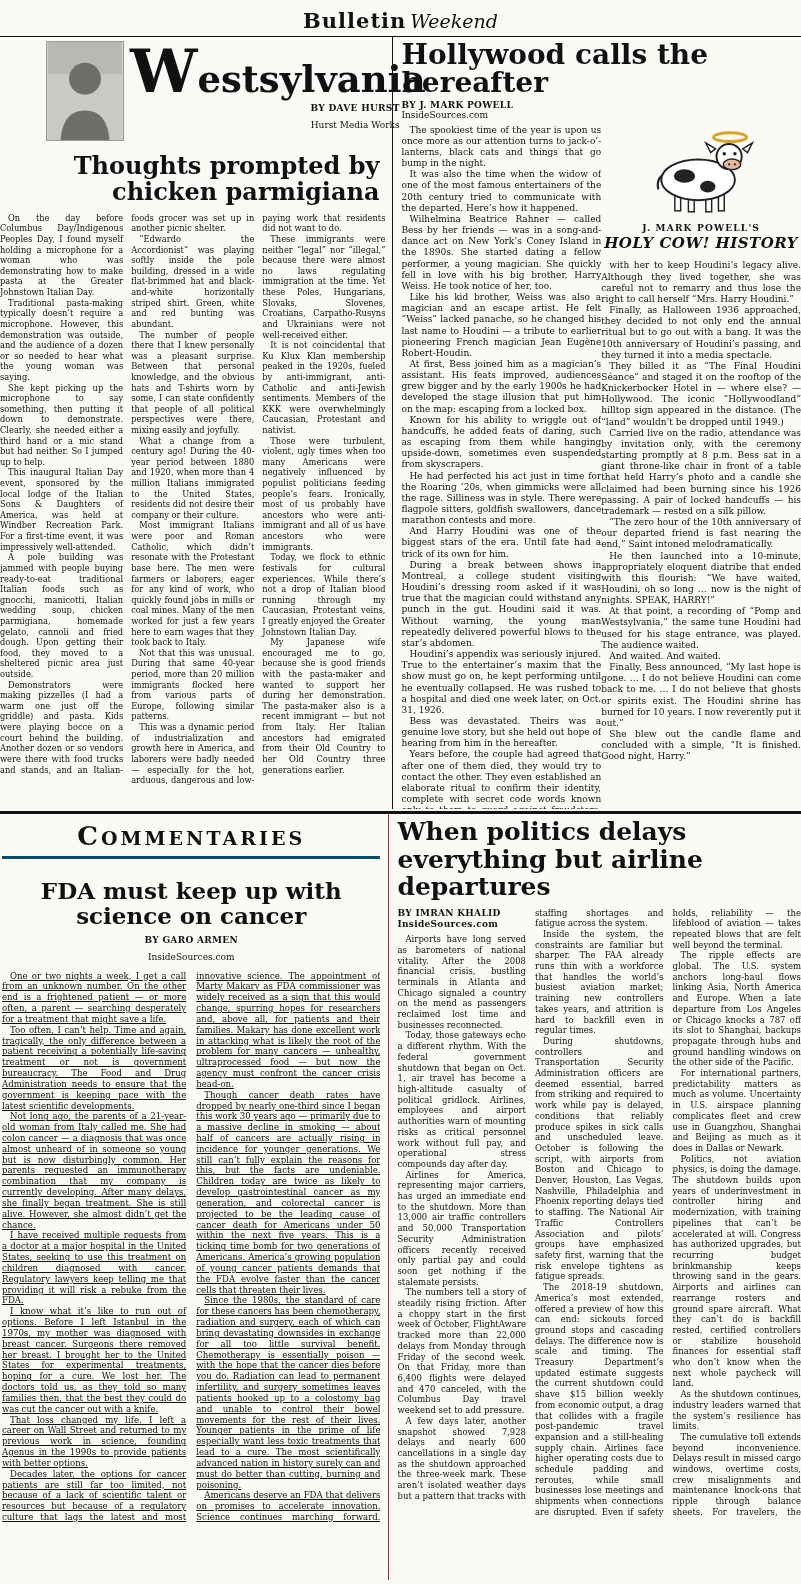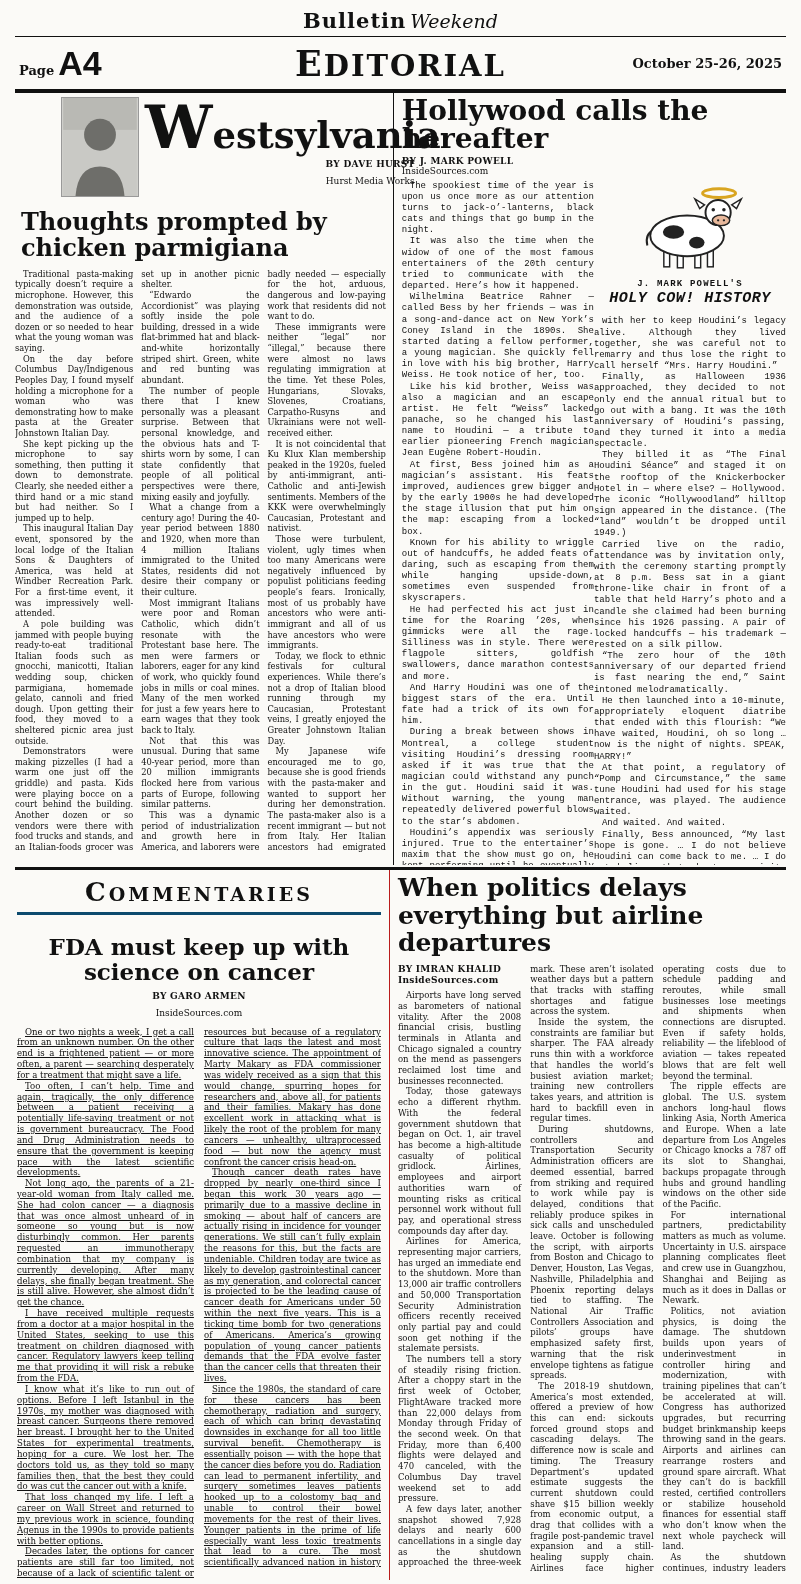--- a/index.html
+++ b/index.html
@@ -1,21 +1,21 @@
 <!DOCTYPE html>
 <html lang="en"><head>
 <meta charset="utf-8">
 <style>
   html,body{margin:0;padding:0;}
   body{
     width:801px;height:1584px;overflow:hidden;
     background:#fbfaf7;color:#111;
     font-family:"DejaVu Serif","Liberation Serif",serif;
   }
-  .page{width:801px;height:1584px;box-sizing:border-box;padding:4px 15px;display:flex;flex-direction:column;}
+  .page{width:801px;height:1584px;box-sizing:border-box;padding:4px 0;display:flex;flex-direction:column;}
 
   
   .masthead{text-align:center;padding:4px 0 3px;border-bottom:1px solid #111;}
   .mast-main{font-weight:bold;font-size:21px;letter-spacing:1px;}
   .mast-sub{font-style:italic;font-size:19px;margin-left:4px;}
 
   
   .page-header{display:grid;grid-template-columns:1fr auto 1fr;align-items:center;
     padding:3px 4px;border-bottom:4px solid #111;height:46px;}
   .page-num{display:flex;align-items:baseline;}
@@ -31,33 +31,33 @@
   .hw-section{width:51%;box-sizing:border-box;border-left:1px solid #111;padding:2px 0 0 8px;}
 
   
   .brand{display:flex;height:104px;margin-bottom:2px;margin-left:46px;}
   .headshot{width:76px;height:98px;flex:0 0 auto;border:1px solid #999;background:#cfcfcb;overflow:hidden;}
   .brand-right{flex:1;padding-left:6px;}
   .brand-name{font-size:37px;font-weight:bold;line-height:1;}
   .brand-name::first-letter{font-size:60px;}
   .brand-byline{text-align:right;padding-right:26px;margin-top:2px;}
   .brand-byline .by{display:block;}
-  .headline-ws{font-size:24px;font-weight:bold;text-align:left;line-height:1.08;margin:8px 6px 8px;}
+  .headline-ws{font-size:24px;font-weight:bold;text-align:right;line-height:1.08;margin:8px 6px 8px;}
 
   .by{font-weight:bold;font-size:9px;letter-spacing:0.3px;}
   .org{font-size:9px;}
 
   .body-text{text-align:justify;}
   .body-text p{margin:0;text-indent:8px;}
   .ws-body{font-size:8.3px;line-height:1.28;column-count:3;column-gap:8px;height:588px;overflow:hidden;}
 
   
   .headline-hw{font-size:28px;font-weight:bold;line-height:1;margin:2px 0 3px;}
   .hw-byline{margin-bottom:4px;line-height:1.15;}
-  .hw-cols{display:flex;height:692px;overflow:hidden;font-family:Liberation Mono, monospace;}
+  .hw-cols{display:flex;height:692px;overflow:hidden;}
   .hw-col{flex:1;font-size:9px;line-height:1.24;text-align:justify;overflow:hidden;}
   .hw-col p{margin:0;text-indent:8px;}
 
   .holycow{text-align:center;margin:0 0 6px;padding:2px;}
   .holycow svg{display:block;margin:0 auto;}
   .holycow-owner{font-size:9px;font-weight:bold;letter-spacing:1.2px;margin-top:2px;}
   .holycow-title{font-size:15px;font-weight:bold;font-style:italic;letter-spacing:0.5px;}
 
   
   .bottom-grid{display:flex;border-top:3px solid #111;flex:1;overflow:hidden;margin-top:2px;}
@@ -80,28 +80,20 @@
 </style>
 </head>
 <body>
 
 <div class="page">
 
   <div class="masthead">
     <span class="mast-main">Bulletin</span><span class="mast-sub">Weekend</span>
   </div>
 
-  <div class="page-header">
-    <div class="page-num">
-      <span class="page-label">Page</span>
-      <span class="page-number">A4</span>
-    </div>
-    <div class="section-title">EDITORIAL</div>
-    <div class="issue-date">October 25-26, 2025</div>
-  </div>
 
   <div class="top-grid">
 
     <section class="ws-section">
       <div class="brand">
         <div class="headshot">
           <svg viewBox="0 0 60 80" width="76" height="98">
             <rect width="60" height="80" fill="#c9c9c5"></rect>
             <rect width="60" height="26" fill="#b9b9b4"></rect>
             <circle cx="30" cy="30" r="13" fill="#6e6e6a"></circle>
@@ -112,22 +104,22 @@
           <div class="brand-name">Westsylvania</div>
           <div class="brand-byline">
             <span class="by">BY DAVE HURST</span>
             <span class="org">Hurst Media Works</span>
           </div>
         </div>
       </div>
       <h2 class="headline-ws">Thoughts prompted by chicken parmigiana</h2>
       <div class="body-text ws-body">
         <div>
+            <p>On the day before Columbus Day/Indigenous Peoples Day, I found myself holding a microphone for a woman who was demonstrating how to make pasta at the Greater Johnstown Italian Day.</p>
             <p>Traditional pasta-making typically doesn’t require a microphone. However, this demonstration was outside, and the audience of a dozen or so needed to hear what the young woman was saying.</p>
-            <p>On the day before Columbus Day/Indigenous Peoples Day, I found myself holding a microphone for a woman who was demonstrating how to make pasta at the Greater Johnstown Italian Day.</p>
             <p>She kept picking up the microphone to say something, then putting it down to demonstrate. Clearly, she needed either a third hand or a mic stand but had neither. So I jumped up to help.</p>
             <p>This inaugural Italian Day event, sponsored by the local lodge of the Italian Sons &amp; Daughters of America, was held at Windber Recreation Park. For a first-time event, it was impressively well-attended.</p>
             <p>A pole building was jammed with people buying ready-to-eat traditional Italian foods such as gnocchi, manicotti, Italian wedding soup, chicken parmigiana, homemade gelato, cannoli and fried dough. Upon getting their food, they moved to a sheltered picnic area just outside.</p>
             <p>Demonstrators were making pizzelles (I had a warm one just off the griddle) and pasta. Kids were playing bocce on a court behind the building. Another dozen or so vendors were there with food trucks and stands, and an Italian-foods grocer was set up in another picnic shelter.</p>
             <p>“Edwardo the Accordionist” was playing softly inside the pole building, dressed in a wide flat-brimmed hat and black-and-white horizontally striped shirt. Green, white and red bunting was abundant.</p>
             <p>The number of people there that I knew personally was a pleasant surprise. Between that personal knowledge, and the obvious hats and T-shirts worn by some, I can state confidently that people of all political perspectives were there, mixing easily and joyfully.</p>
             <p>What a change from a century ago! During the 40-year period between 1880 and 1920, when more than 4 million Italians immigrated to the United States, residents did not desire their company or their culture.</p>
             <p>Most immigrant Italians were poor and Roman Catholic, which didn’t resonate with the Protestant base here. The men were farmers or laborers, eager for any kind of work, who quickly found jobs in mills or coal mines. Many of the men worked for just a few years here to earn wages that they took back to Italy.</p>
             <p>Not that this was unusual. During that same 40-year period, more than 20 million immigrants flocked here from various parts of Europe, following similar patterns.</p>
             <p>This was a dynamic period of industrialization and growth here in America, and laborers were badly needed — especially for the hot, arduous, dangerous and low-paying work that residents did not want to do.</p>
@@ -188,21 +180,21 @@
             <div class="holycow-owner">J. MARK POWELL'S</div>
             <div class="holycow-title">HOLY COW! HISTORY</div>
           </div>
           <div>
               <p>with her to keep Houdini’s legacy alive. Although they lived together, she was careful not to remarry and thus lose the right to call herself “Mrs. Harry Houdini.”</p>
               <p>Finally, as Halloween 1936 approached, they decided to not only end the annual ritual but to go out with a bang. It was the 10th anniversary of Houdini’s passing, and they turned it into a media spectacle.</p>
               <p>They billed it as “The Final Houdini Séance” and staged it on the rooftop of the Knickerbocker Hotel in — where else? — Hollywood. The iconic “Hollywoodland” hilltop sign appeared in the distance. (The “land” wouldn’t be dropped until 1949.)</p>
               <p>Carried live on the radio, attendance was by invitation only, with the ceremony starting promptly at 8 p.m. Bess sat in a giant throne-like chair in front of a table that held Harry’s photo and a candle she claimed had been burning since his 1926 passing. A pair of locked handcuffs — his trademark — rested on a silk pillow.</p>
               <p>“The zero hour of the 10th anniversary of our departed friend is fast nearing the end,” Saint intoned melodramatically.</p>
               <p>He then launched into a 10-minute, appropriately eloquent diatribe that ended with this flourish: “We have waited, Houdini, oh so long … now is the night of nights. SPEAK, HARRY!”</p>
-              <p>At that point, a regulatory of “Pomp and Circumstance,” the same tune Houdini had used for his stage entrance, was played. The audience waited.</p>
+              <p>At that point, a recording of “Pomp and Westsylvania,” the same tune Houdini had used for his stage entrance, was played. The audience waited.</p>
               <p>And waited. And waited.</p>
               <p>Finally, Bess announced, “My last hope is gone. … I do not believe Houdini can come back to me. … I do not believe that ghosts or spirits exist. The Houdini shrine has burned for 10 years. I now reverently put it out.”</p>
               <p>She blew out the candle flame and concluded with a simple, “It is finished. Good night, Harry.”</p>
             </div>
 
         </div>
       </div>
     </section>
   </div>
 

